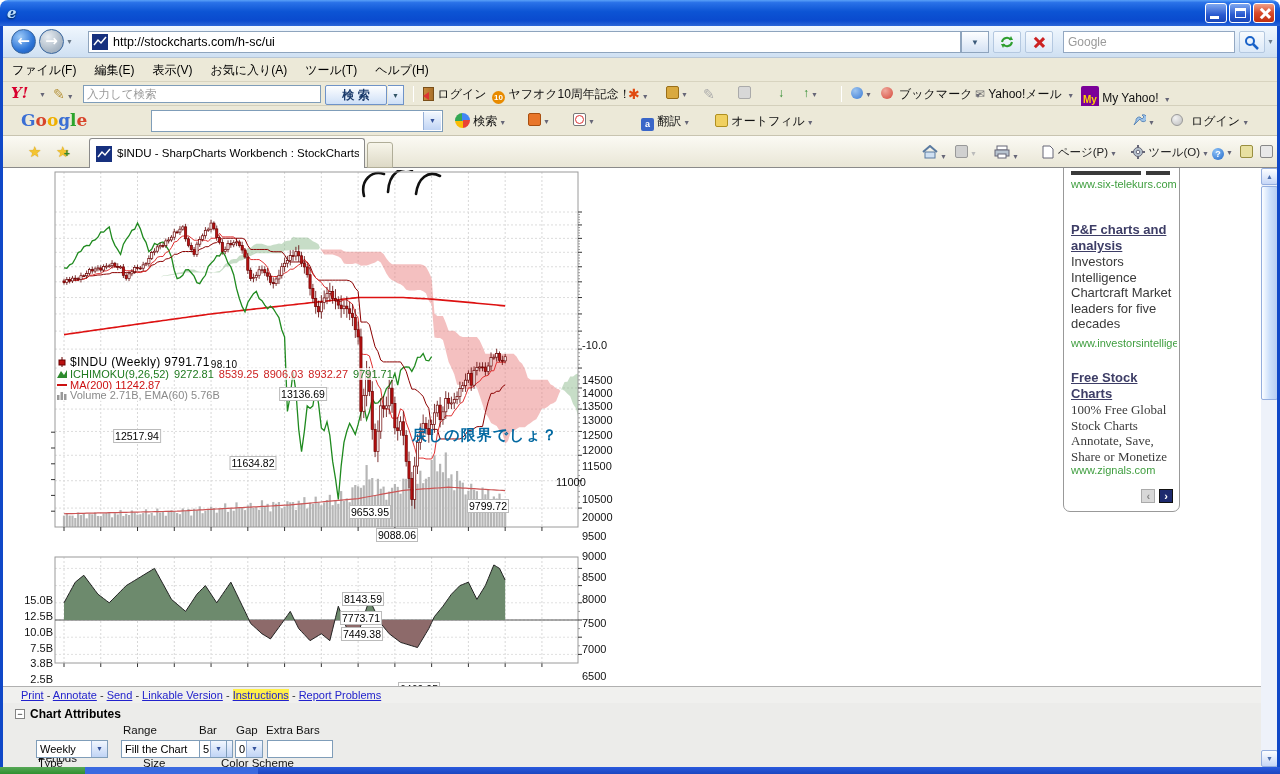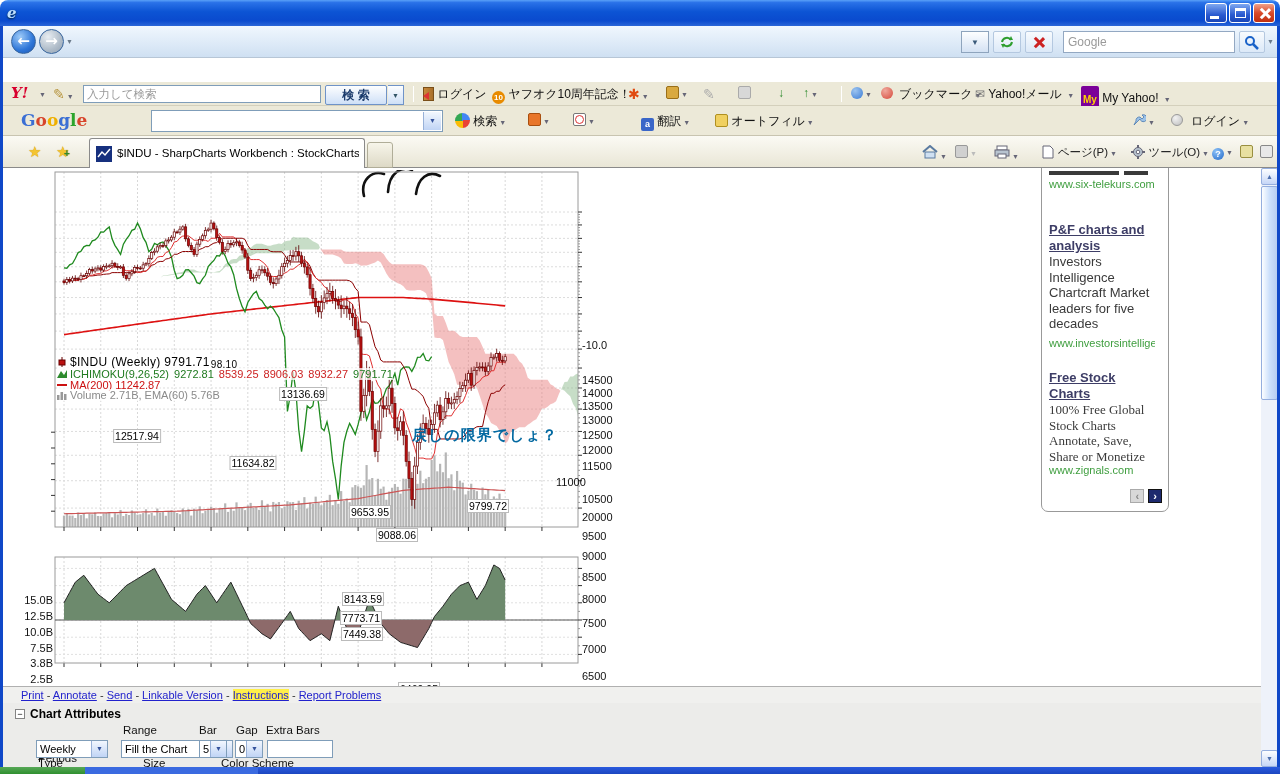--- a/index.html
+++ b/index.html
@@ -85,21 +85,21 @@
 #legend1{left:57px;top:187px;font-size:12px;color:#000;letter-spacing:.3px}
 #legend1 .chg{font-size:10px;position:relative;top:2px;margin-left:1px}
 #legend2{left:57px;top:200px;font-size:11px;color:#1f7a1f}
 #legend3{left:57px;top:211px;font-size:11px;color:#cc1111}
 #legend4{left:57px;top:221px;font-size:11px;color:#8a8a8a}
 #cmf-legend{left:57px;top:544px;font-size:11px;color:#000}
 #annotation{position:absolute;left:412px;top:258px;font:bold 15px "Liberation Sans",sans-serif;color:#0369a1;letter-spacing:1px}
 #remnant-tick{position:absolute;left:582px;top:171px;font-size:11px;color:#111}
 .leg-ic{display:inline-block;width:10px;height:10px;vertical-align:-1px;margin-right:3px}
 
-#ad-box{position:absolute;left:1038px;top:-16px;width:128px;height:360px;background:#fff;border:1px solid #999;border-radius:7px;font-size:13px}
+#ad-box{position:absolute;left:1060px;top:-16px;width:117px;height:360px;background:#fff;border:1px solid #999;border-radius:7px;font-size:13px}
 #ad-box .frag{position:absolute;left:7px;background:#3a3a3a;height:4px}
 .ad-title{position:absolute;left:7px;width:104px;font:bold 13px/16px "Liberation Sans",sans-serif;color:#3d3d66;text-decoration:underline}
 .ad-body{position:absolute;left:7px;width:104px;font:13px/15.5px "Liberation Sans",sans-serif;color:#3a3a3a}
 .ad-url{position:absolute;left:7px;width:106px;font:11px "Liberation Sans",sans-serif;color:#3f9e3f;white-space:nowrap;overflow:hidden}
 #ad-pager{position:absolute;right:6px;top:335px}
 .pagebtn{display:inline-block;width:14px;height:14px;text-align:center;font:bold 11px/13px "Liberation Sans",sans-serif}
 #page-prev{background:#d8d8d8;color:#888;border:1px solid #aaa}
 #page-next{background:#1e2a6e;color:#fff;border:1px solid #111}
 
 #scrollbar{position:absolute;left:1261px;top:168px;width:17px;height:599px;background:#eef2fa;z-index:20}
@@ -138,20 +138,26 @@
           <span class="xbar a"></span>
           <span class="xbar b"></span>
         </span>
     </span>
   </div>
 
   <div id="navbar">
     <span id="back-btn" class="navcirc">←</span>
     <span id="fwd-btn" class="navcirc">→</span>
     <span id="nav-drop">▼</span>
+    <span id="addr-box">
+      <span id="addr-favicon"><svg width="16" height="16">
+            <polyline points="2,11 6,6 9,9 14,3" stroke="#fff" stroke-width="1.5" fill="none"></polyline>
+          </svg></span>
+      <input id="addr-input" value="http://stockcharts.com/h-sc/ui" style="">
+    </span>
     <span id="addr-dropbtn">▼</span>
     <span id="refresh-btn" class="navsmallbtn"><svg width="16" height="16" style="margin-top:2px">
           <path d="M3,8 a5,5 0 0 1 9,-2" stroke="#2e9e2e" stroke-width="2" fill="none"></path>
           <path d="M13,8 a5,5 0 0 1 -9,2" stroke="#2e9e2e" stroke-width="2" fill="none"></path>
           <path d="M12,2 l2,4 -4,0 z" fill="#2e9e2e"></path>
           <path d="M4,14 l-2,-4 4,0 z" fill="#2e9e2e"></path>
         </svg></span>
     <span id="stop-btn" class="navsmallbtn">
         <span class="stopbar a"></span>
         <span class="stopbar b"></span>
@@ -159,20 +165,21 @@
     <span id="search-box">
       <input id="search-input" placeholder="Google" style="">
     </span>
     <span id="mag-btn" class="navsmallbtn"><svg width="16" height="16" style="margin-top:3px">
           <circle cx="6" cy="6" r="4" stroke="#1a62c8" stroke-width="2" fill="none"></circle>
           <line x1="9" y1="9" x2="14" y2="14" stroke="#1a62c8" stroke-width="2.5"></line>
         </svg></span>
     <span id="search-drop">▼</span>
   </div>
 
+  <div id="menubar"><span class="menu-item">ファイル(F)</span><span class="menu-item">編集(E)</span><span class="menu-item">表示(V)</span><span class="menu-item">お気に入り(A)</span><span class="menu-item">ツール(T)</span><span class="menu-item">ヘルプ(H)</span></div>
 
   <div id="yahoobar">
     <span class="it" id="y-logo" style="left:8px">Y!</span>
     <span class="it drop" style="left:34px;top:9px">▼</span>
     <span class="it" style="left:50px;color:#b5923a;font-size:14px">✎<span class="drop">▼</span></span>
     <span id="y-search"><input placeholder="入力して検索" style=""></span>
     <span id="y-search-btn">検 索</span>
     <span id="y-search-drop">▼</span>
     <span class="vsep" style="left:410px"></span>
     <span class="it" style="left:420px"><span id="door-icon"></span> <span>ログイン</span></span>

